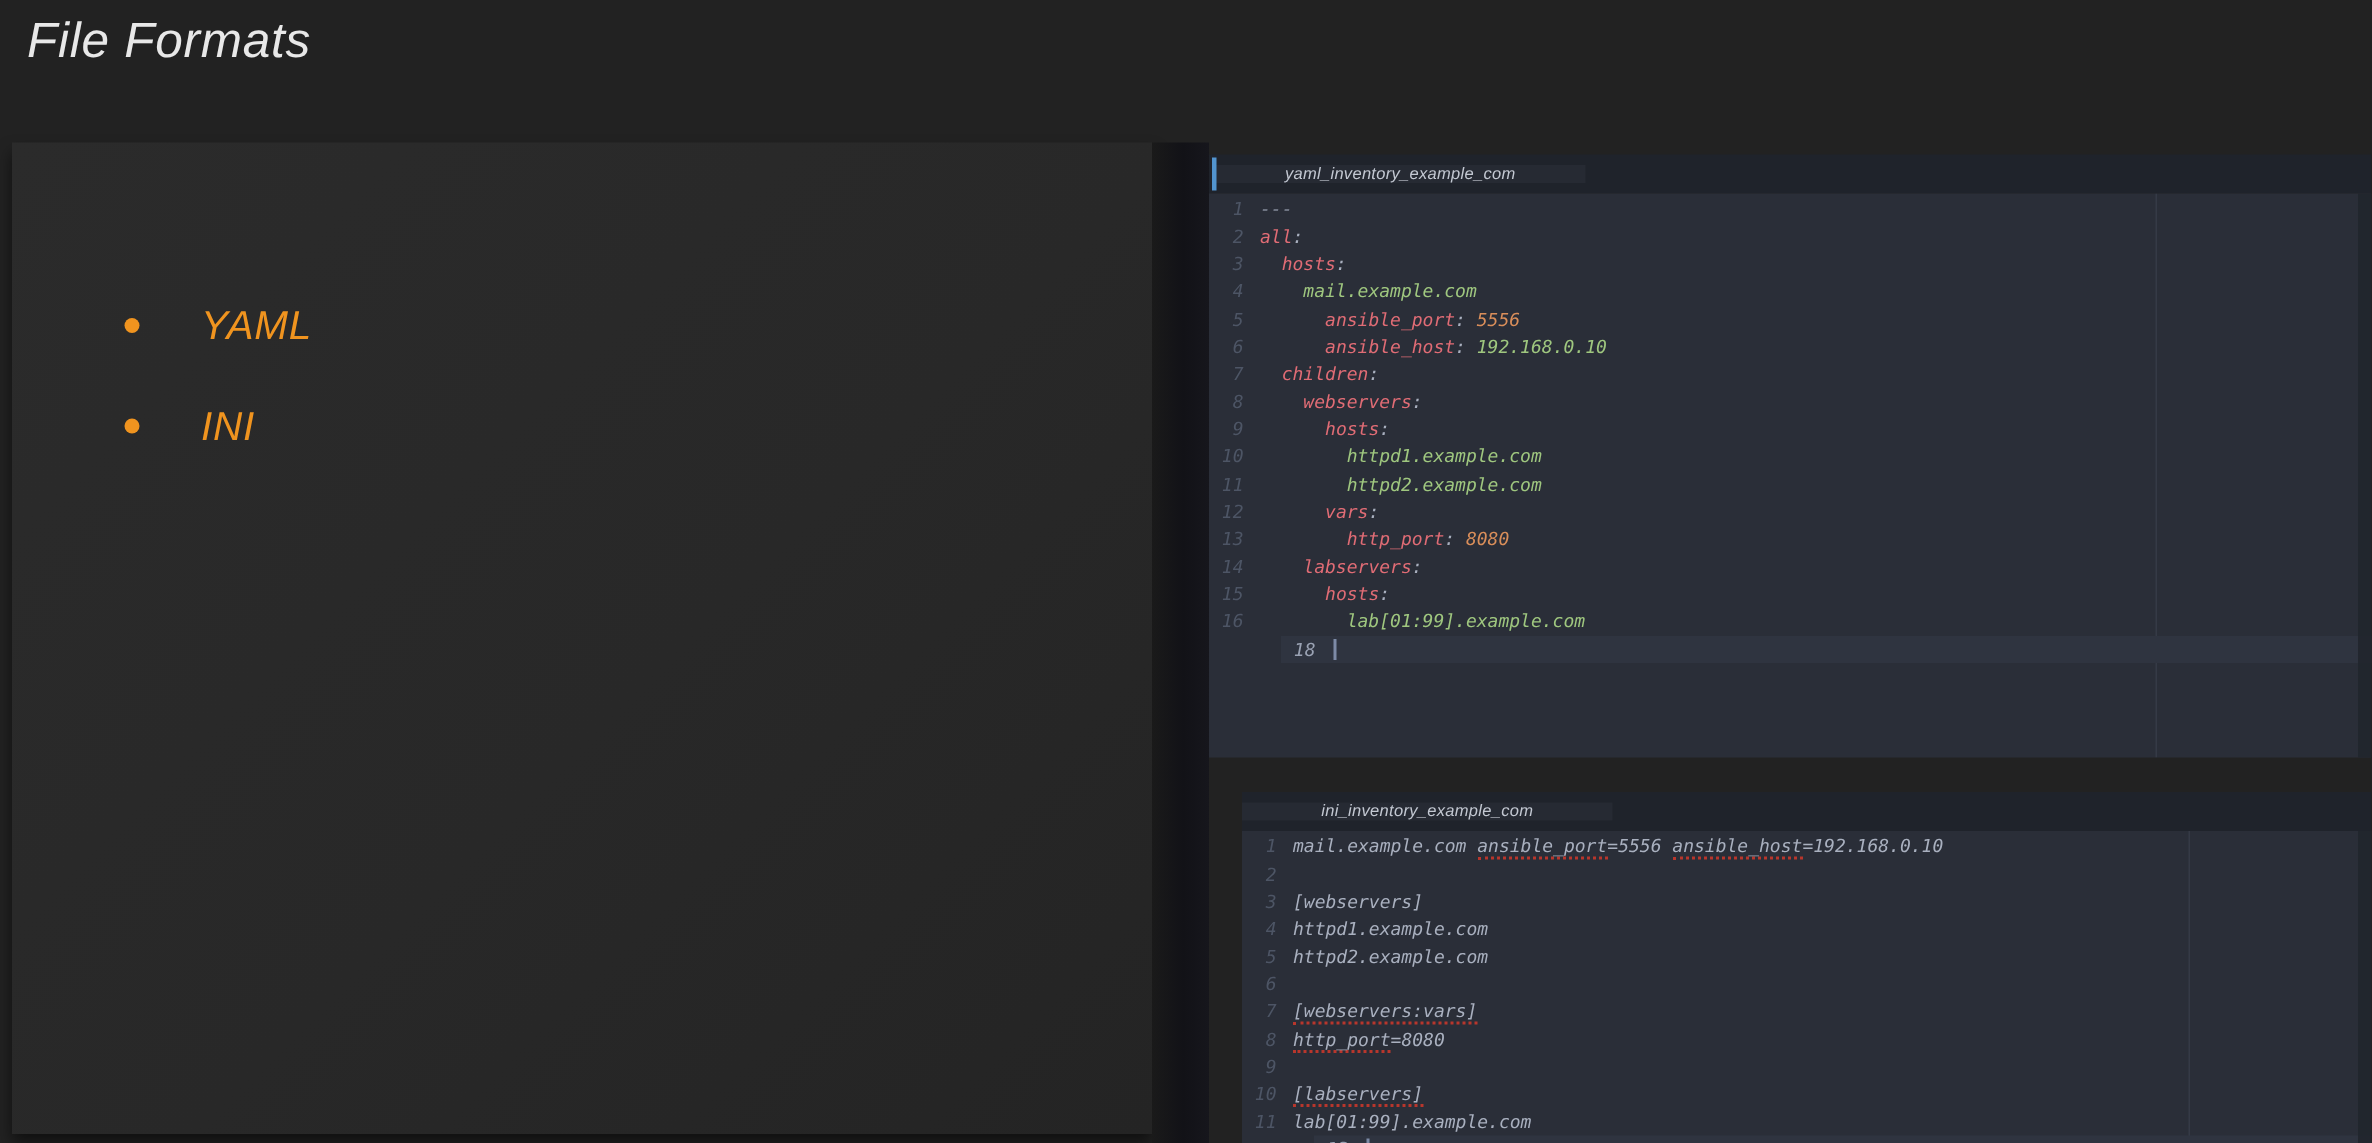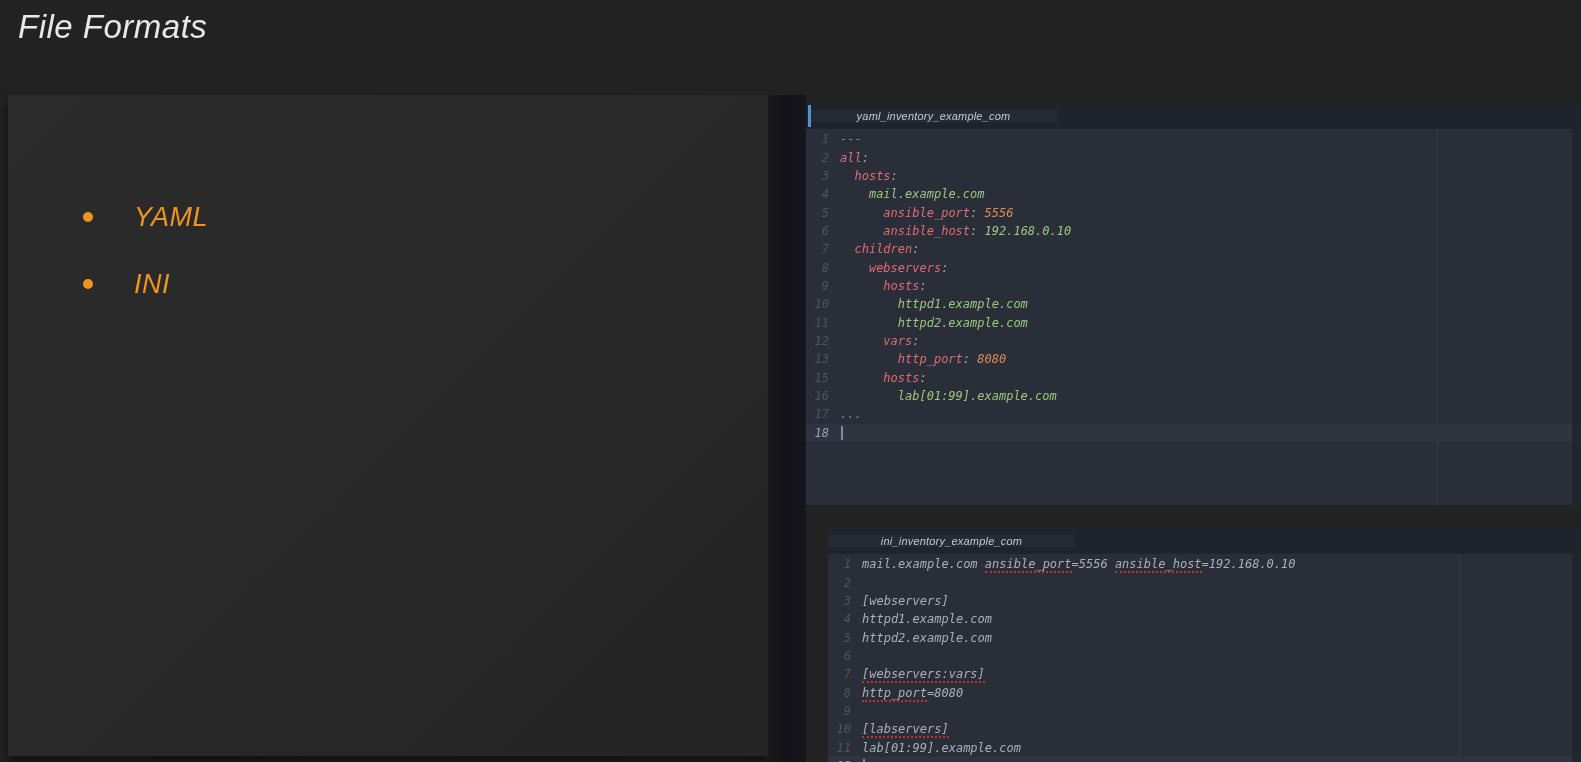--- a/index.html
+++ b/index.html
@@ -66,21 +66,21 @@
   .editor {
     position:relative; width:100%;
     background: var(--editor-bg,#2a2e38);
     overflow:hidden;
   }
   .panel.yaml .editor { height:376px; }
   .panel.ini  .editor { height:231px; }
 
   .code-lines { position:relative; z-index:2; padding-top:1px; }
   .cl { display:flex; align-items:center; height:18.35px; white-space:pre; }
-  .cl.active { background: var(--active-line,#2f3440); }
+  .cl.active { background: var(--active-line,#2f3440); margin-left: 48px; }
   .ln {
     flex:0 0 28px; text-align:right; padding-right:5px;
     font-family:"DejaVu Sans Mono", monospace; font-size:12px;
     color: var(--gutter,#4d5565);
   }
   .cl.active .ln { color: var(--gutter-active,#9aa2b3); }
   .code {
     margin-left:6px;
     font-family:"DejaVu Sans Mono", monospace; font-size:12px;
     color: var(--code-plain,#a9b0bf); white-space:pre;
@@ -145,23 +145,23 @@
           <div class="cl"><span class="ln">4</span><span class="code"><span class="tk-plain">    </span><span class="tk-str">mail.example.com</span></span></div>
           <div class="cl"><span class="ln">5</span><span class="code"><span class="tk-plain">      </span><span class="tk-key">ansible_port</span><span class="tk-plain">: </span><span class="tk-num">5556</span></span></div>
           <div class="cl"><span class="ln">6</span><span class="code"><span class="tk-plain">      </span><span class="tk-key">ansible_host</span><span class="tk-plain">: </span><span class="tk-str">192.168.0.10</span></span></div>
           <div class="cl"><span class="ln">7</span><span class="code"><span class="tk-plain">  </span><span class="tk-key">children</span><span class="tk-plain">:</span></span></div>
           <div class="cl"><span class="ln">8</span><span class="code"><span class="tk-plain">    </span><span class="tk-key">webservers</span><span class="tk-plain">:</span></span></div>
           <div class="cl"><span class="ln">9</span><span class="code"><span class="tk-plain">      </span><span class="tk-key">hosts</span><span class="tk-plain">:</span></span></div>
           <div class="cl"><span class="ln">10</span><span class="code"><span class="tk-plain">        </span><span class="tk-str">httpd1.example.com</span></span></div>
           <div class="cl"><span class="ln">11</span><span class="code"><span class="tk-plain">        </span><span class="tk-str">httpd2.example.com</span></span></div>
           <div class="cl"><span class="ln">12</span><span class="code"><span class="tk-plain">      </span><span class="tk-key">vars</span><span class="tk-plain">:</span></span></div>
           <div class="cl"><span class="ln">13</span><span class="code"><span class="tk-plain">        </span><span class="tk-key">http_port</span><span class="tk-plain">: </span><span class="tk-num">8080</span></span></div>
+          <div class="cl"><span class="ln">14</span><span class="code"><span class="tk-plain">    </span><span class="tk-key">labservers</span><span class="tk-plain">:</span></span></div>
           <div class="cl"><span class="ln">15</span><span class="code"><span class="tk-plain">      </span><span class="tk-key">hosts</span><span class="tk-plain">:</span></span></div>
           <div class="cl"><span class="ln">16</span><span class="code"><span class="tk-plain">        </span><span class="tk-str">lab[01:99].example.com</span></span></div>
-          <div class="cl"><span class="ln">17</span><span class="code"><span class="tk-doc">...</span></span></div>
           <div class="cl active"><span class="ln">18</span><span class="code"><span class="cursor"></span></span></div>
         </div>
       <div class="scroll-track"></div>
     </div>
   </section>
 
   <section class="panel ini">
     <div class="tabbar">
       <div class="tab">
         <span>ini_inventory_example_com</span>

